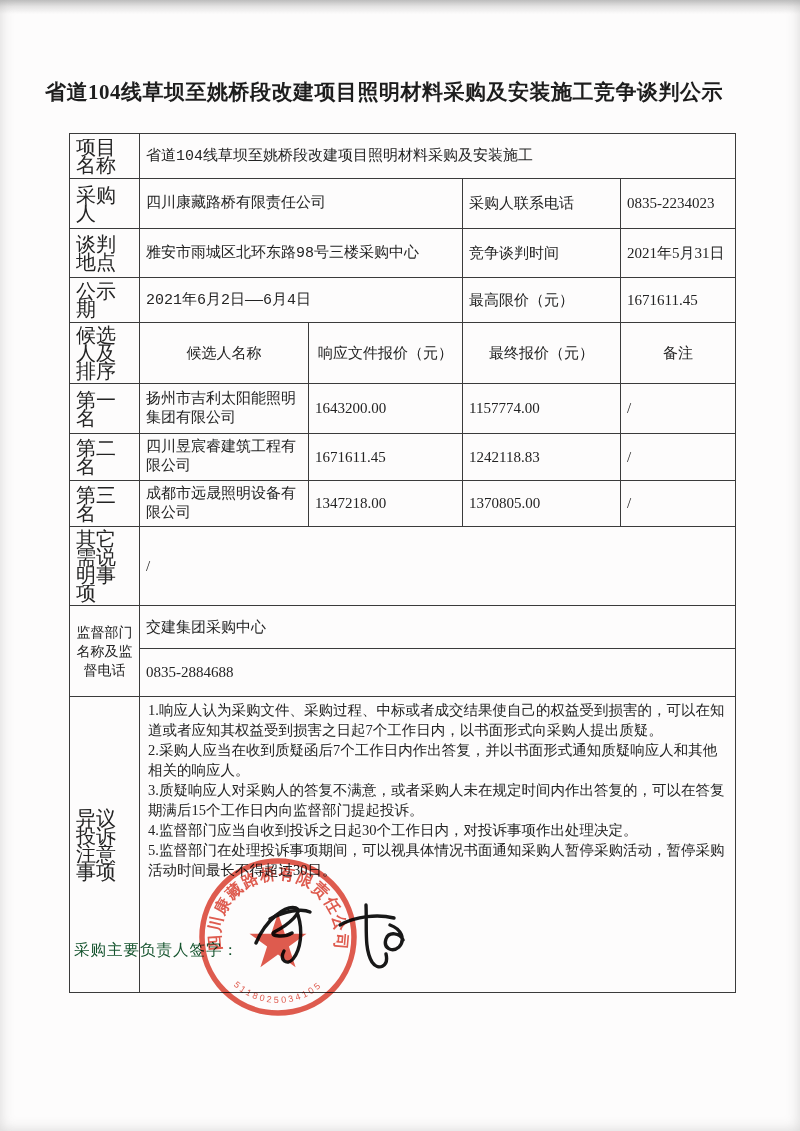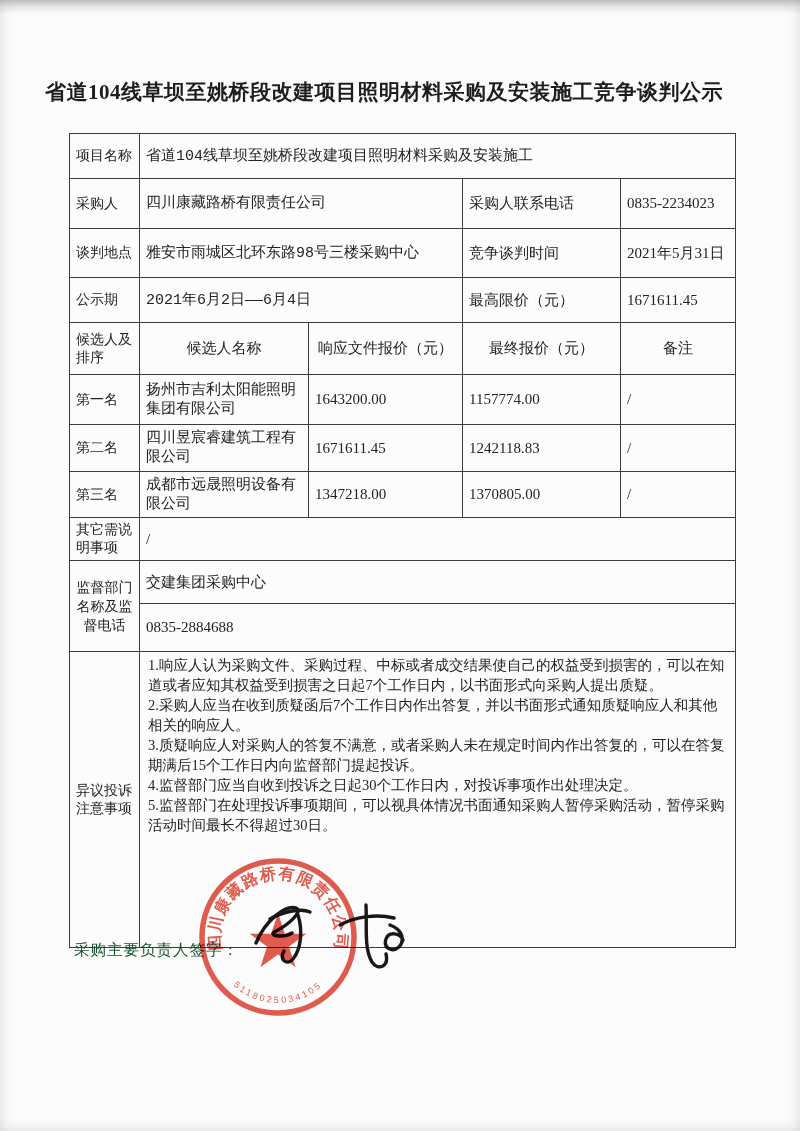--- a/index.html
+++ b/index.html
@@ -24,21 +24,21 @@
   table.doc{
     position:absolute;left:69px;top:133px;width:666px;
     border-collapse:collapse;table-layout:fixed;
     font-size:15px;color:#232323;
   }
   table.doc td{
     border:1.6px solid #3b3b3b;
     padding:3px 6px;vertical-align:middle;
     overflow:hidden;
   }
-  td.lbl{font-size:14px;padding-left:4px;padding-right:2px;line-height:18px;}
+  td.lbl{font-size:20px;padding-left:4px;padding-right:2px;line-height:18px;}
   td.lbl-c{text-align:center;padding-left:2px;padding-right:2px;font-size:14px;line-height:19px;}
   td.val{padding-left:9px;line-height:19px;font-family:Liberation Mono, monospace;}
   td.ctr{text-align:left;}
   td.hdr{text-align:center;font-size:15px;}
   tr.r-project td{height:38px;}
   tr.r-purchaser td{height:43px;}
   tr.r-location td{height:42px;}
   tr.r-publicity td{height:38px;}
   tr.r-cand-h td{height:45px;}
   tr.r-c1 td{height:43px;}

